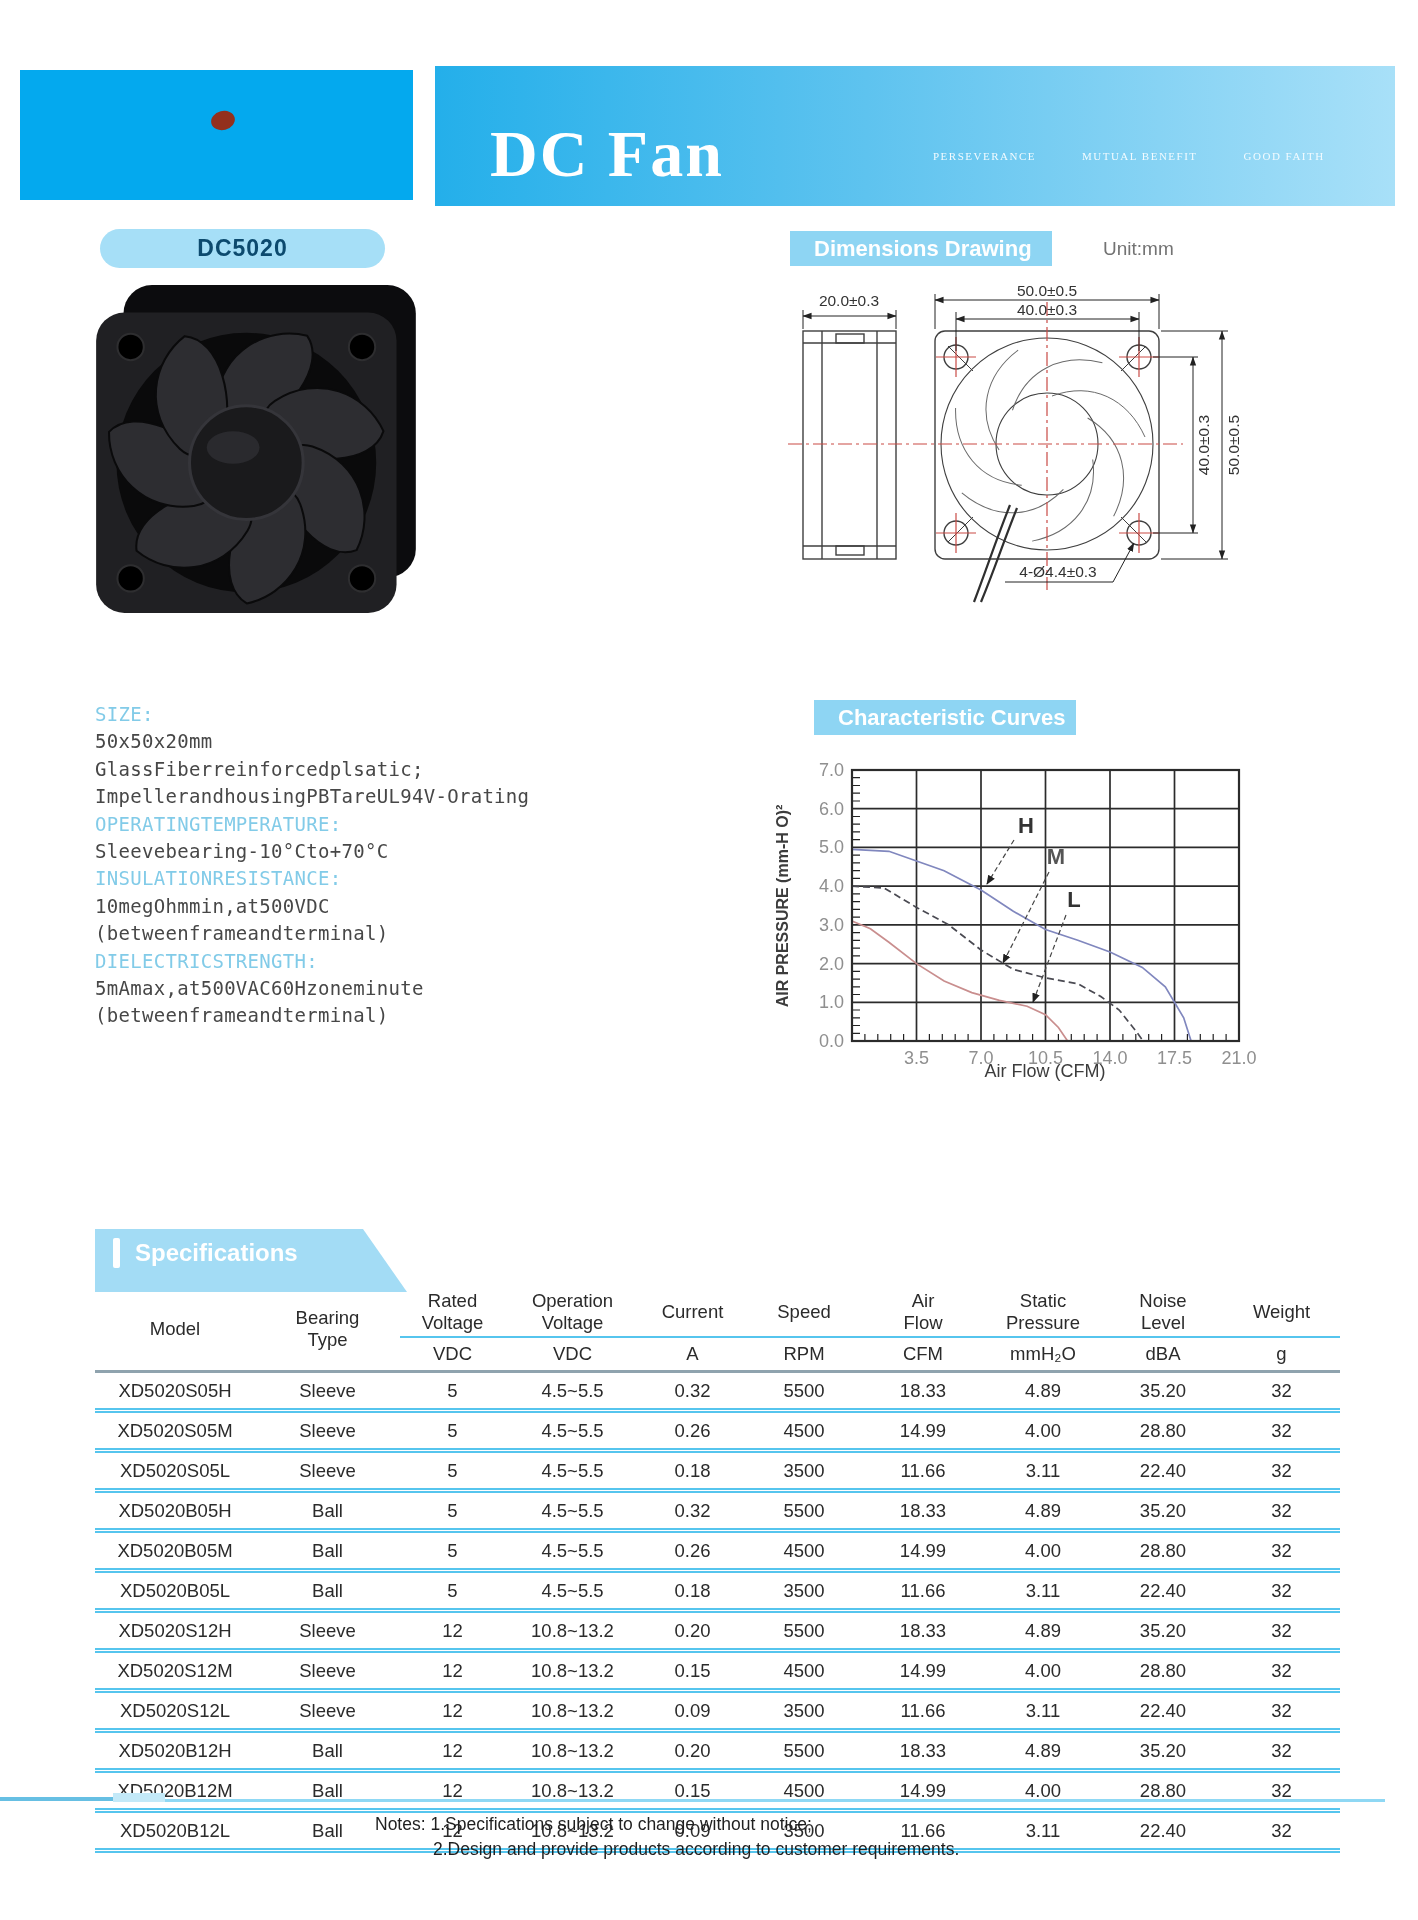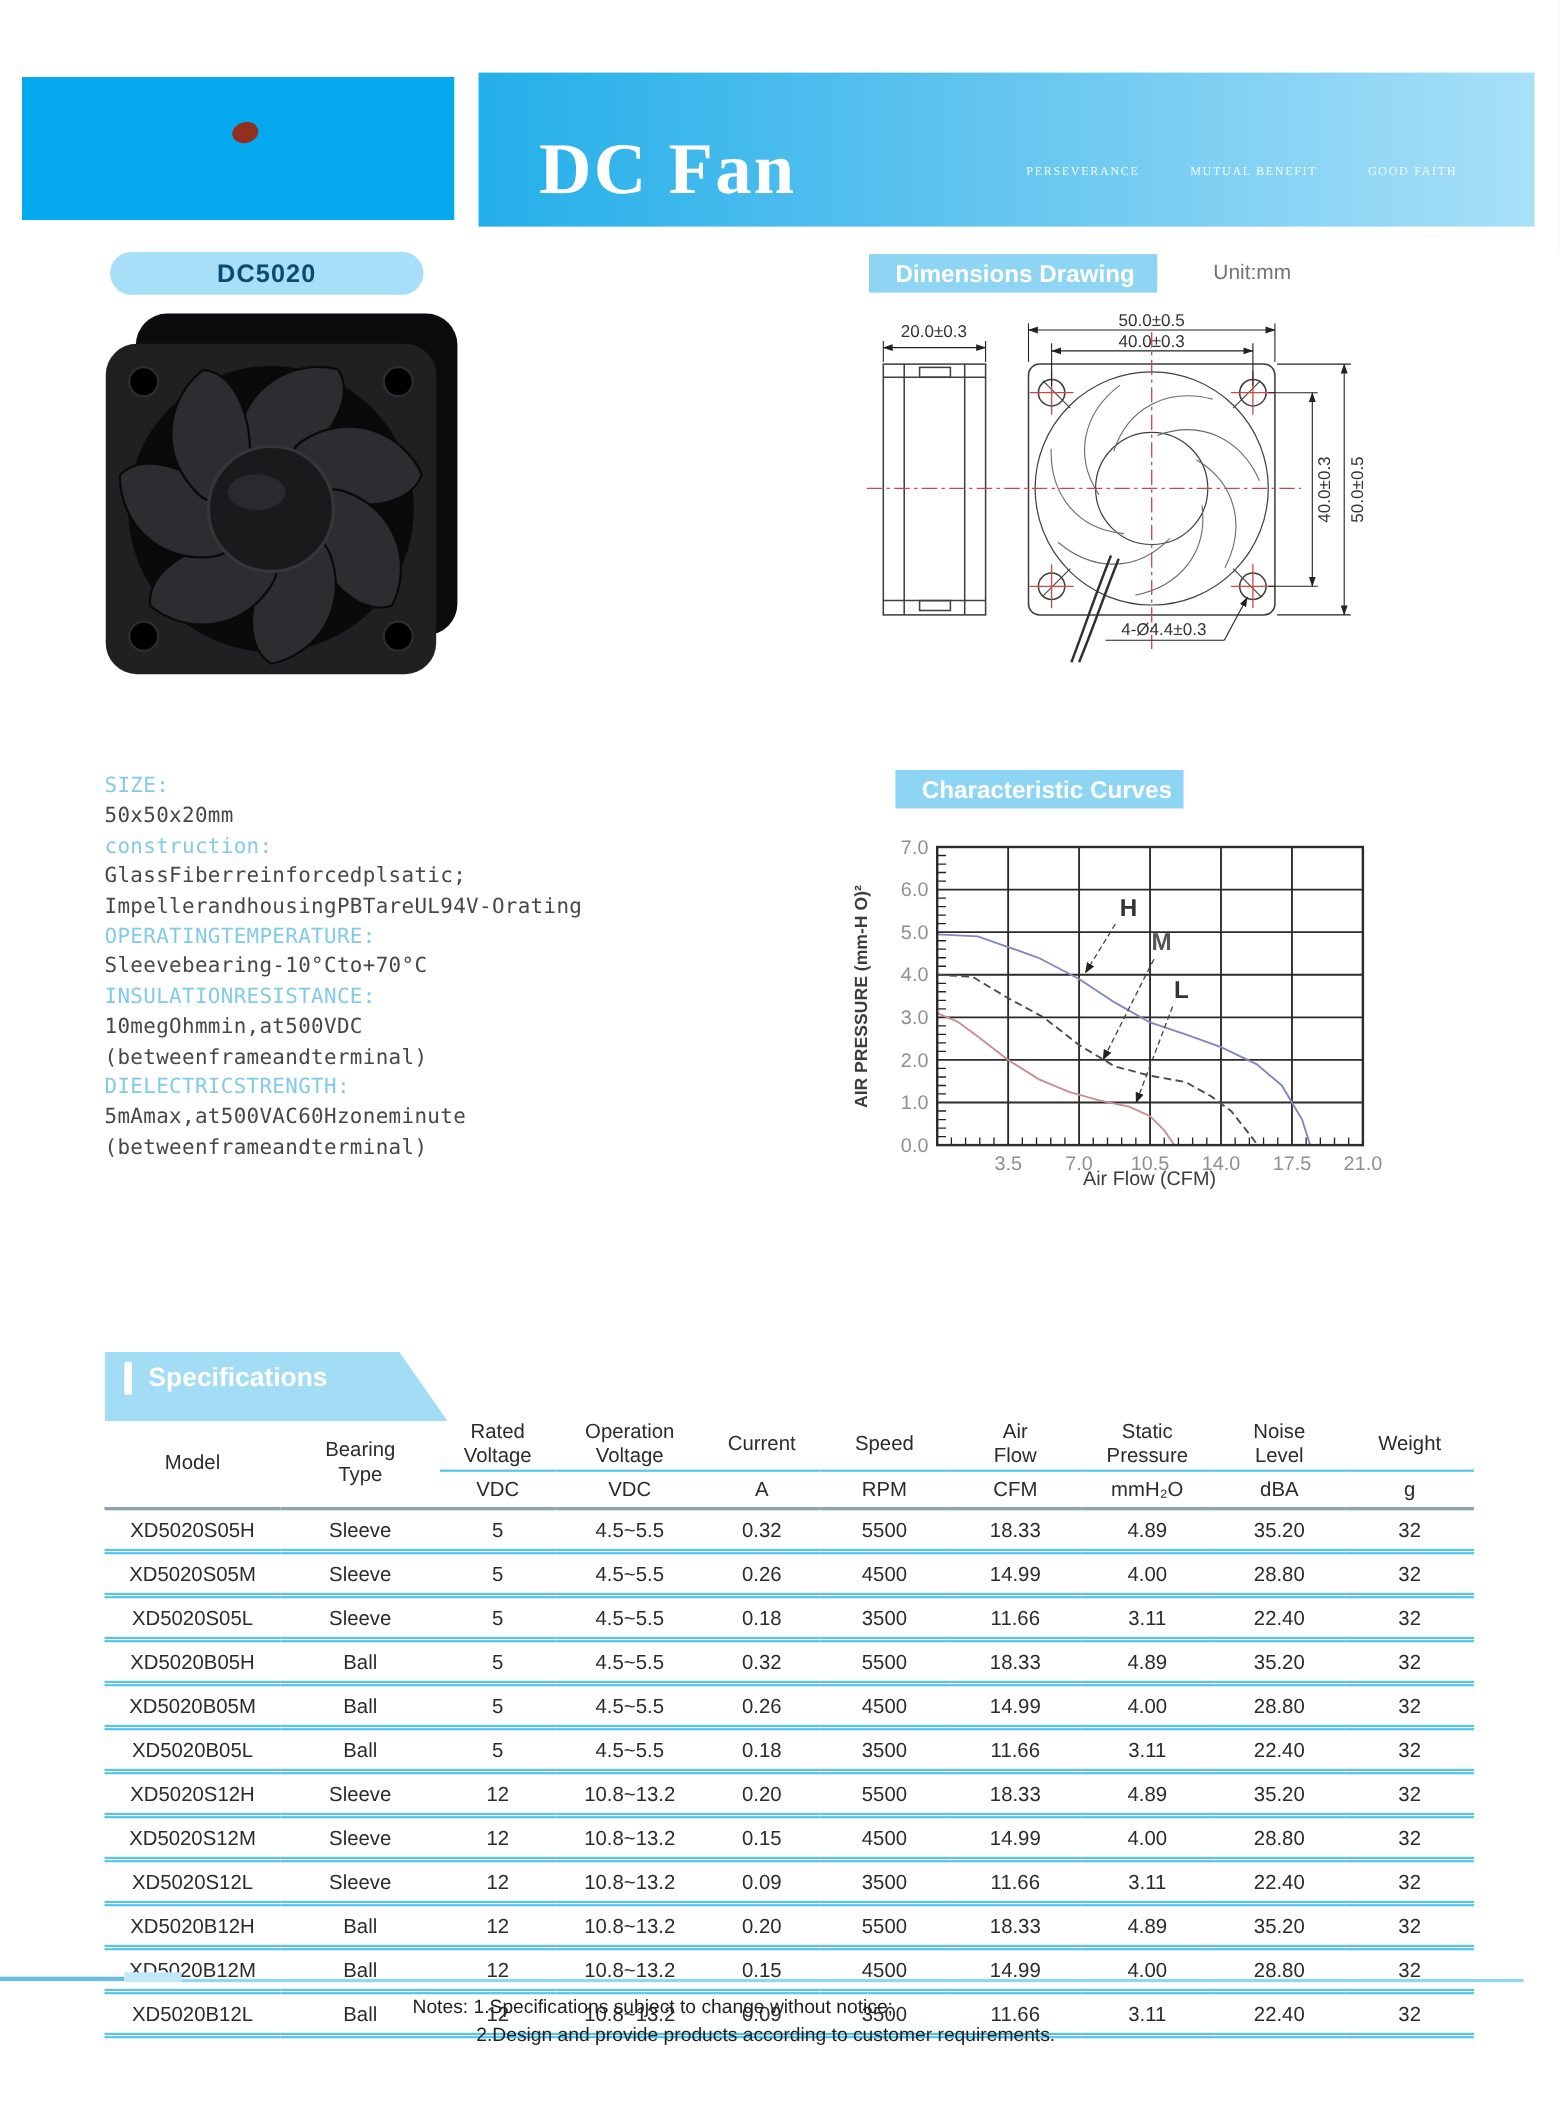--- a/index.html
+++ b/index.html
@@ -195,21 +195,20 @@
 
     <g stroke="#2f2f2f" stroke-width="2.2" fill="none">
       <path d="M1010,505 C996,540 988,565 974,602"></path>
       <path d="M1017,508 C1003,543 995,568 981,602"></path>
     </g>
   </svg>
 
   <div class="abs specs-text">
       <div class="lbl">SIZE:</div>
       <div>50x50x20mm</div>
-      <div class="lbl">construction:</div>
       <div>GlassFiberreinforcedplsatic;</div>
       <div>ImpellerandhousingPBTareUL94V-Orating</div>
       <div class="lbl">OPERATINGTEMPERATURE:</div>
       <div>Sleevebearing-10°Cto+70°C</div>
       <div class="lbl">INSULATIONRESISTANCE:</div>
       <div>10megOhmmin,at500VDC</div>
       <div>(betweenframeandterminal)</div>
       <div class="lbl">DIELECTRICSTRENGTH:</div>
       <div>5mAmax,at500VAC60Hzoneminute</div>
       <div>(betweenframeandterminal)</div>

